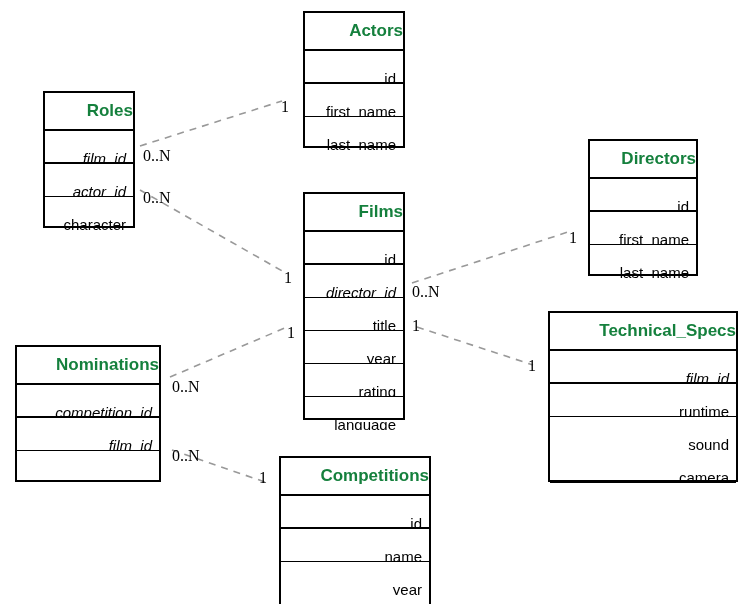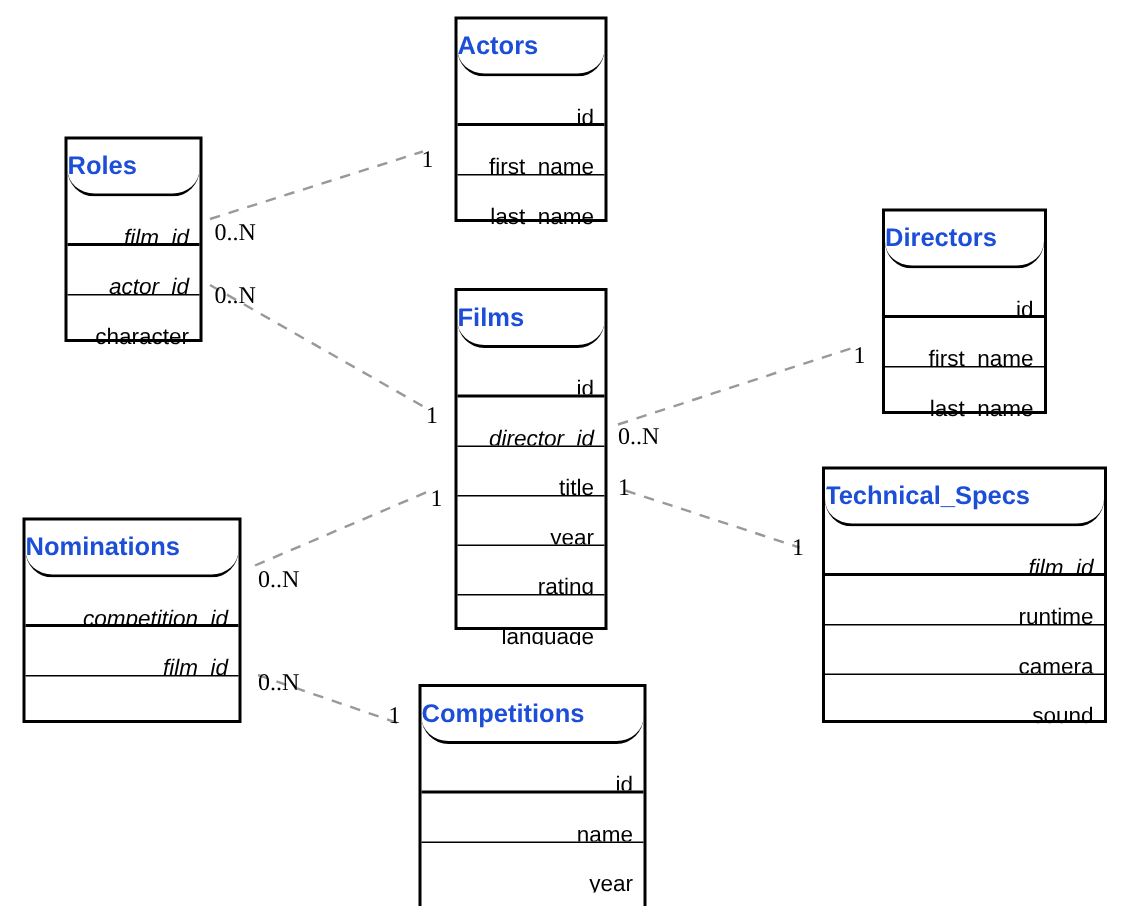--- a/index.html
+++ b/index.html
@@ -17,28 +17,27 @@
   .entity{
     position:absolute;
     box-sizing:border-box;
     border:2px solid #000000;
     background:#ffffff;
   }
   .entity .title{
     box-sizing:border-box;
     height:38px;
     line-height:36px;
-    text-align:left;
+    text-align:right;
     font-weight:bold;
     font-size:17px;
-    color:#1d4ed8;
+    color:#15803d;
     border-bottom:2px solid #000000;
     white-space:nowrap;
     overflow:hidden;
-    border-radius:18px;
   }
   .entity .attr{
     box-sizing:border-box;
     height:33px;
     line-height:31px;
     text-align:right;
     font-size:15px;
     color:#000000;
     padding:12px 7px;
     border-bottom:1px solid #000000;
@@ -96,22 +95,22 @@
       <div class="entity" style="left: 588px; top: 139px; width: 110px; height: 137px;">
         <div class="title">Directors</div>
         <div class="attr thickbelow"><span class="pk">id</span></div>
         <div class="attr"><span class="">first_name</span></div>
         <div class="attr last"><span class="">last_name</span></div>
       </div>
       <div class="entity" style="left: 548px; top: 311px; width: 190px; height: 171px;">
         <div class="title">Technical_Specs</div>
         <div class="attr thickbelow"><span class="pkfk">film_id</span></div>
         <div class="attr"><span class="">runtime</span></div>
+        <div class="attr last"><span class="">sound</span></div>
         <div class="attr"><span class="">camera</span></div>
-        <div class="attr last"><span class="">sound</span></div>
       </div>
       <div class="entity" style="left: 15px; top: 345px; width: 146px; height: 137px;">
         <div class="title">Nominations</div>
         <div class="attr thickbelow"><span class="pkfk">competition_id</span></div>
         <div class="attr"><span class="pkfk">film_id</span></div>
       </div>
       <div class="entity" style="left: 279px; top: 456px; width: 152px; height: 174px;">
         <div class="title">Competitions</div>
         <div class="attr thickbelow"><span class="pk">id</span></div>
         <div class="attr"><span class="">name</span></div>

